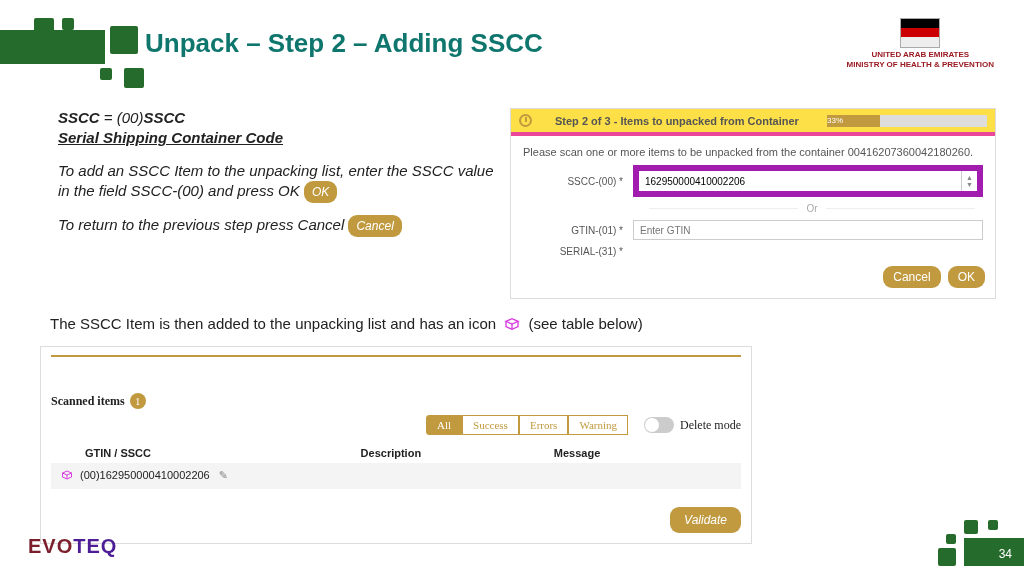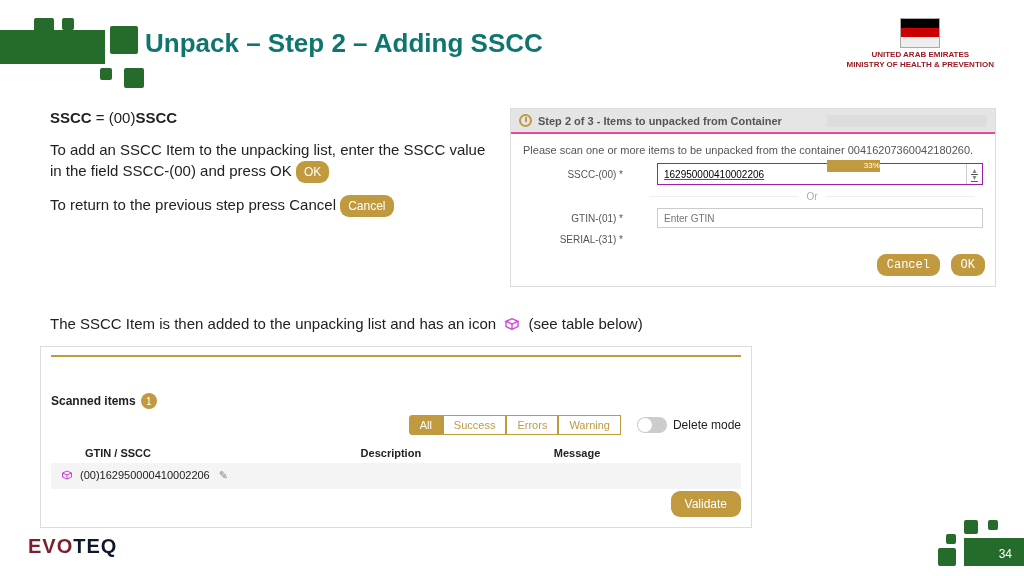--- a/index.html
+++ b/index.html
@@ -37,105 +37,105 @@
   .govlogo {
     position:absolute; top:18px; right:30px;
     text-align:center; font-size:8px; color:#9A1B23; font-weight:700;
     line-height:1.2;
   }
   .govlogo .emblem { width:40px; height:30px; margin:0 auto 2px;
     background: linear-gradient(to bottom, #000 0 33%, #c00 33% 66%, #eee 66% 100%);
     border:1px solid #aaa;}
 
   .body-left {
-    position:absolute; top:108px; left:50px; width:440px;
-    font-size:15px; line-height:1.35;
+    position:absolute; top:108px; left:58px; width:440px;
+    font-size:15px; line-height:1.35;font-style:italic;
   }
   .body-left p { margin-bottom:12px; }
   .underline { text-decoration: underline; }
 
   .btn { display:inline-block; background:#C19A3F; color:#fff;
     padding:3px 8px; border-radius:9px; font-size:12px; vertical-align:middle;}
 
   
   .panel-right {
     position:absolute; top:108px; left:510px; width:486px;
     border:1px solid #dcdcdc; background:#fff;
     font-size:11px; color:#555;
   }
   .panel-right .hdr {
     display:flex; align-items:center; padding:5px 8px;
-    border-bottom:2px solid #ec4899; background:#e5e5e5;
+    border-bottom:4px solid #ec4899; background:#fde047;gap:17px;
   }
   .panel-right .clock {
     width:13px; height:13px; border-radius:50%;
     border:2px solid #C19A3F; margin-right:6px; position:relative;
   }
   .panel-right .clock::after{content:"";position:absolute;top:1px;left:4px;width:2px;height:5px;background:#C19A3F;}
   .panel-right .prog {
     margin-left:auto; width:160px; height:12px; background:#ddd; position:relative;
     font-size:8px; color:#fff; text-align:left;
   }
   .panel-right .prog .fill{ position:absolute; top:0;left:0;height:100%; width:33%;
-    background:#C19A3F; text-align:right; line-height:12px;margin-top:45px;}
+    background:#C19A3F; text-align:left; line-height:12px;}
   .panel-right .sub { padding:10px 12px 4px; }
-  .panel-right .row { display:flex; align-items:center; padding:3px 12px;gap:24px; }
+  .panel-right .row { display:flex; align-items:center; padding:3px 12px; }
   .panel-right .row label{ width:110px; text-align:right; padding-right:10px; font-size:10px;}
   .panel-right .row input{
     flex:1; height:20px; border:1px solid #ccc; padding:0 6px; font-size:10px;
   }
   .panel-right .spin { width:16px; text-align:center; border-left:1px solid #ccc; color:#888;
     display:flex; flex-direction:column; font-size:7px; line-height:7px; height:20px; justify-content:center;}
-  .panel-right .spin-wrap{display:flex; flex:1; border:1px solid #a21caf;text-decoration:underline;}
+  .panel-right .spin-wrap{display:flex; flex:1; border:6px solid #a21caf;}
   .panel-right .spin-wrap input{border:none;}
   .panel-right .or { text-align:center; color:#aaa; font-size:10px; padding:3px 0;
     display:flex; align-items:center; }
   .panel-right .or::before,.panel-right .or::after{content:"";flex:1;height:1px;background:#eee;margin:0 8px;}
-  .panel-right .foot{ padding:6px 10px 10px; text-align:right;font-family:Liberation Mono, monospace;}
+  .panel-right .foot{ padding:6px 10px 10px; text-align:right;}
   .panel-right .foot .btn{ margin-left:4px; padding:4px 10px;}
 
   .body-mid {
     position:absolute; top:315px; left:50px; width:880px;
     font-size:15px;
   }
   .pkg-icon{ display:inline-block; vertical-align:middle; margin:0 4px;}
 
   
   .panel-table {
     position:absolute; top:346px; left:40px; width:712px;
     border:1px solid #dcdcdc; background:#fff;
     padding:8px 10px 10px; font-size:12px;
   }
   .panel-table .topline{height:2px;background:#C19A3F;margin:0 0 10px;}
-  .panel-table .head{display:flex;align-items:center;margin-bottom:8px;}
+  .panel-table .head{display:flex;align-items:center;margin-bottom:8px;font-family:Liberation Serif, serif;}
   .panel-table .head .count{ background:#C19A3F;color:#fff;border-radius:50%;
     width:16px;height:16px;display:inline-flex;align-items:center;justify-content:center;
     font-size:10px;margin-left:5px;}
   .panel-table .filters{margin-left:auto;display:flex;align-items:center;margin-top:48px;}
   .panel-table .pill{border:1px solid #C19A3F;color:#C19A3F;padding:3px 10px;font-size:11px;}
   .panel-table .pill.active{background:#C19A3F;color:#fff;}
   .panel-table .pill:first-child{border-radius:3px 0 0 3px;}
   .panel-table .pill:last-of-type{border-radius:0 3px 3px 0;}
   .panel-table .toggle{width:30px;height:16px;background:#ccc;border-radius:8px;
     margin:0 6px 0 16px;position:relative;}
   .panel-table .toggle::after{content:"";position:absolute;top:1px;left:1px;width:14px;height:14px;
     background:#fff;border-radius:50%;}
   .panel-table table{width:100%;border-collapse:collapse;font-size:11px;}
   .panel-table th{text-align:left;font-weight:700;padding:4px 6px;}
   .panel-table td{padding:6px;background:#f4f4f4;}
-  .panel-table .validate{text-align:right;margin-top:2px;}
+  .panel-table .validate{text-align:right;margin-top:18px;font-style:italic;}
   .panel-table .validate .btn{padding:6px 14px;font-size:12px;}
   .edit-icon{margin-left:6px;color:#888;font-size:11px;}
 
   .footer-logo{
     position:absolute; bottom:18px; left:28px;
     font-size:20px; font-weight:800; letter-spacing:1px;
   }
   .footer-logo .e1{color:#7A1F2B;}
-  .footer-logo .e2{color:#0f172a;}
+  .footer-logo .e2{color:#4c1d95;}
 </style>
 </head>
 <body>
 
 <div class="deco-top">
   <div class="bar"></div>
     <div class="sq1"></div>
     <div class="sq2"></div>
   <div class="sq3"></div>
     <div class="sq4"></div>
@@ -154,20 +154,21 @@
 
 <div class="govlogo">
   <div class="emblem"></div>
   <div>UNITED ARAB EMIRATES</div>
   <div>MINISTRY OF HEALTH &amp; PREVENTION</div>
 </div>
 
 <div class="body-left">
   <p>
     <b>SSCC</b><span> = (00)</span><b>SSCC</b><br>
+    <b class="underline">Serial Shipping Container Code</b>
   </p>
   <p>
     <span>To add an SSCC Item to the unpacking list, enter the SSCC value in the field SSCC-(00) and press OK</span>
     <span class="btn">OK</span>
   </p>
   <p>
     <span>To return to the previous step press Cancel</span>
     <span class="btn">Cancel</span>
   </p>
 </div>

